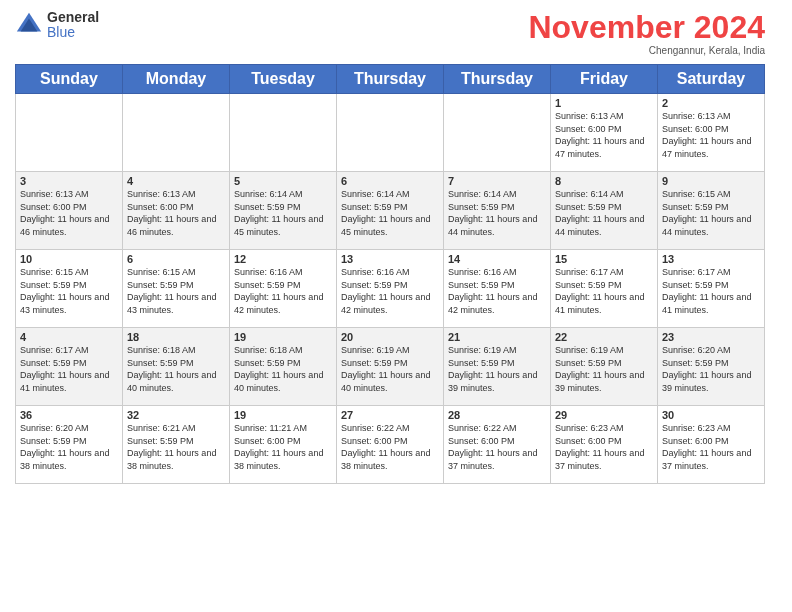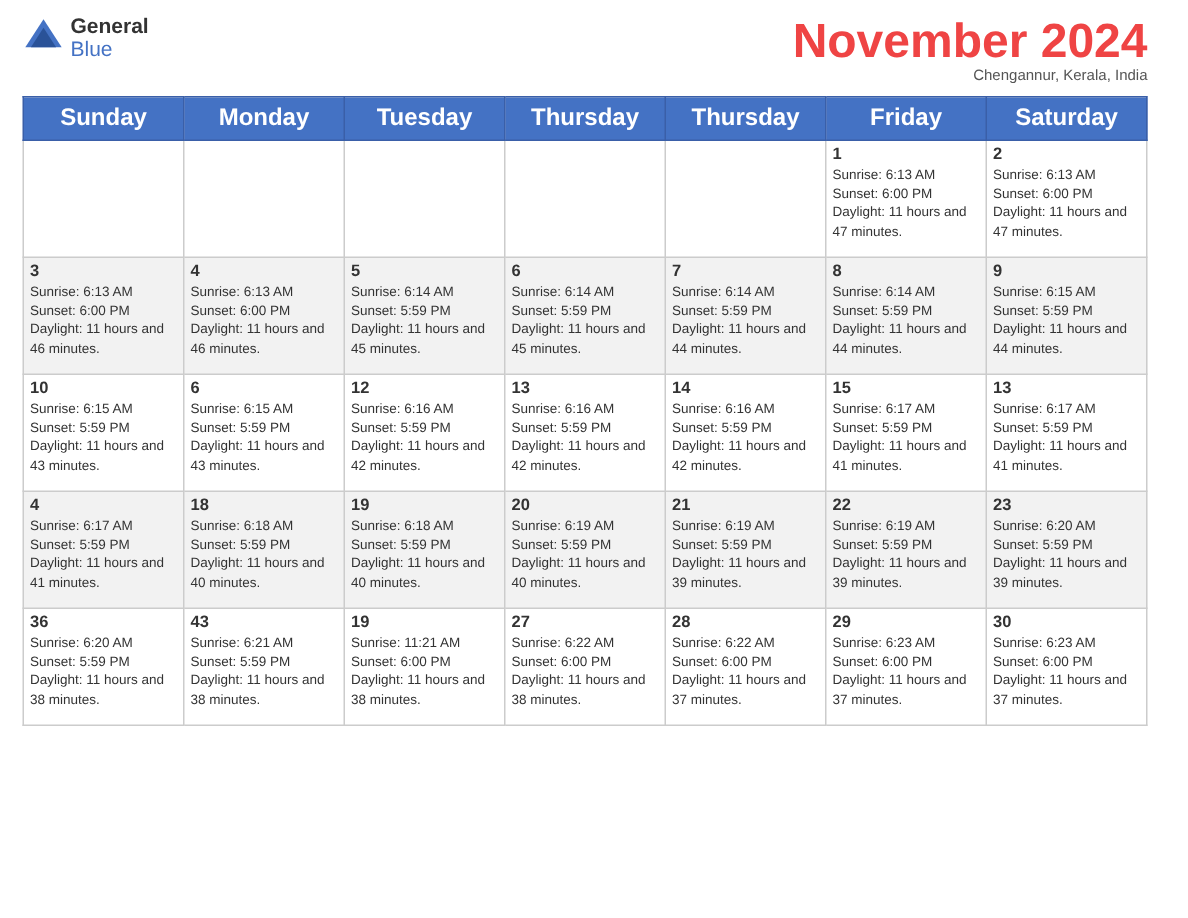--- a/index.html
+++ b/index.html
@@ -309,21 +309,21 @@
         </tr>
         <tr>
           <td>
             <span class="day-num">36</span>
             <div class="day-info">Sunrise: 6:20 AM
 Sunset: 5:59 PM
 Daylight: 11 hours
 and 38 minutes.</div>
           </td>
           <td>
-            <span class="day-num">43</span>
+            <span class="day-num">32</span>
             <div class="day-info">Sunrise: 6:21 AM
 Sunset: 5:59 PM
 Daylight: 11 hours
 and 38 minutes.</div>
           </td>
           <td>
             <span class="day-num">19</span>
             <div class="day-info">Sunrise: 11:21 AM
 Sunset: 6:00 PM
 Daylight: 11 hours

